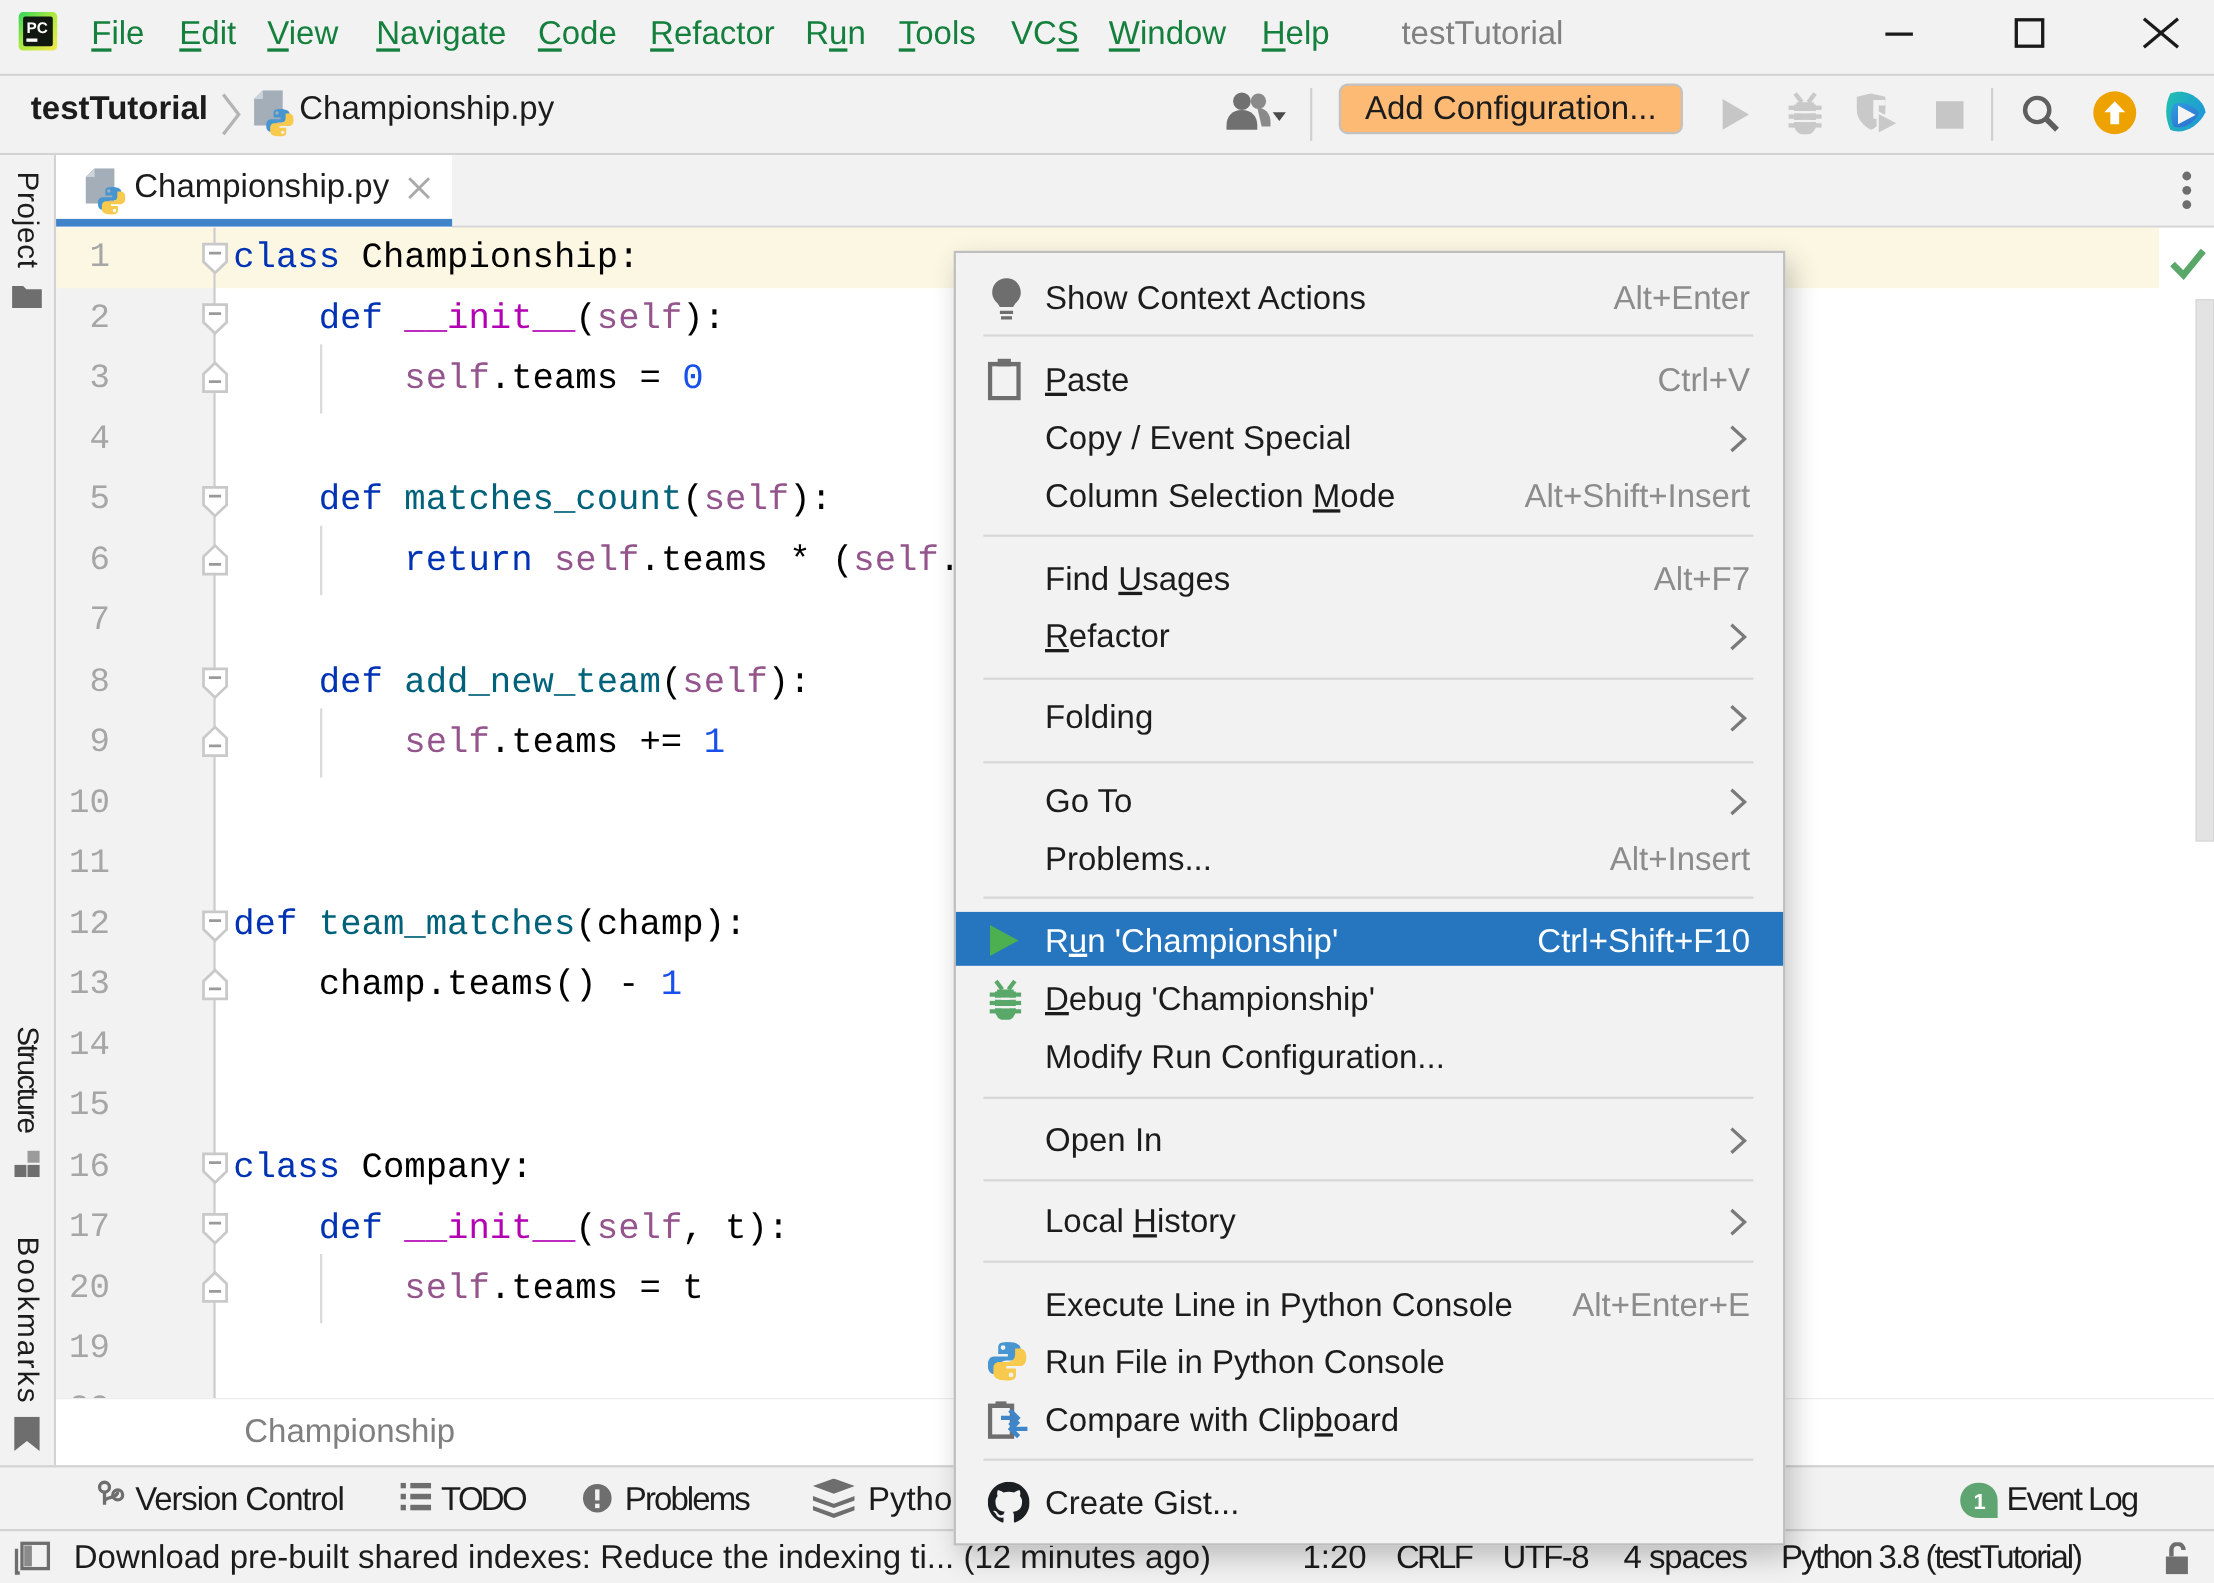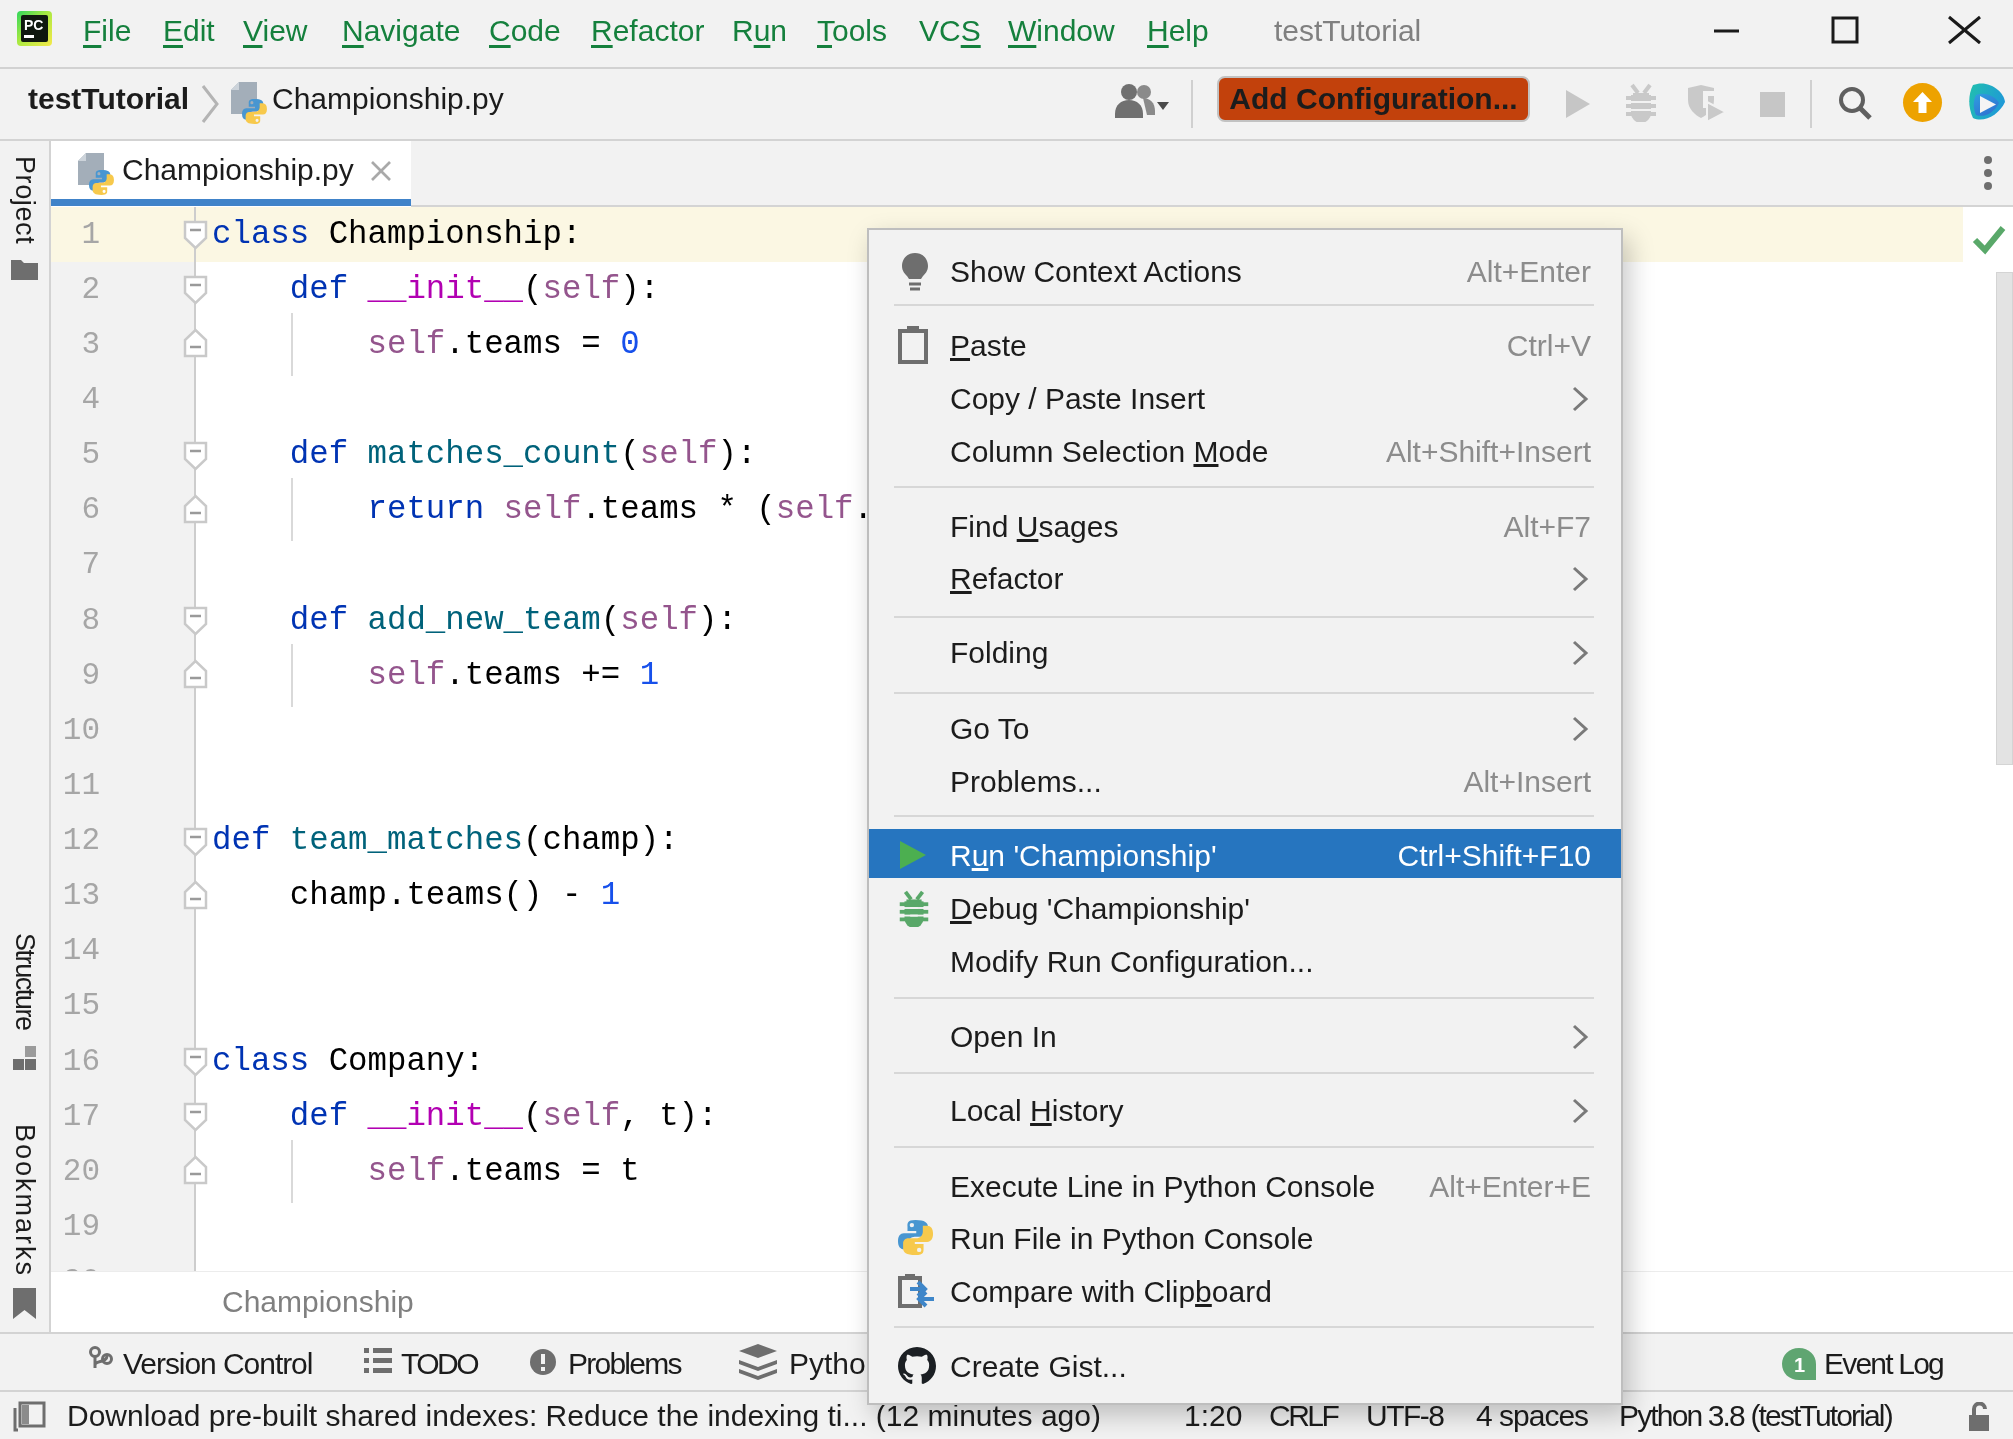--- a/index.html
+++ b/index.html
@@ -103,21 +103,21 @@
 <div class="abs" style="left:272px;top:69px;height:60px;line-height:60px;font-size:30px;color:#1c1c1c;">Championship.py</div>
 
 <svg class="abs" style="left:1113px;top:80px;" width="58" height="48" viewBox="0 0 58 48">
   <circle cx="16" cy="12" r="8" fill="#707070"></circle>
   <path d="M2 34 c0-9 6-14 14-14 s14 5 14 14 v4 H2 z" fill="#707070"></path>
   <circle cx="31" cy="12" r="7" fill="#8a8a8a"></circle>
   <path d="M30 18 c7 0 12 5 12 13 v4 h-8" fill="#8a8a8a"></path>
   <path d="M44 22 l12 0 l-6 8 z" fill="#4a4a4a"></path>
 </svg>
 <div class="abs" style="left:1191px;top:80px;width:2px;height:48px;background:#d0d0d0;"></div>
-<div class="abs" style="left:1217px;top:76px;width:313px;height:46px;background:#c2410c;border:2px solid #c2c2c2;border-radius:8px;box-sizing:border-box;font-weight:bold;">
+<div class="abs" style="left:1217px;top:76px;width:313px;height:46px;background:#fdba74;border:2px solid #c2c2c2;border-radius:8px;box-sizing:border-box;">
   <div style="text-align:center;font-size:30px;line-height:42px;color:#1c1c1c;">Add Configuration...</div>
 </div>
 <svg class="abs" style="left:1564px;top:88px;" width="28" height="32" viewBox="0 0 28 32">
   <path d="M2 2 L26 16 L2 30 Z" fill="#c6c6c6"></path>
 </svg>
 
 <svg class="abs" style="left:1625px;top:82px;" width="32" height="40" viewBox="0 0 32 40">
   <g stroke="#c9c9c9" stroke-width="4" fill="none">
     <line x1="7" y1="3" x2="13" y2="11"></line>
       <line x1="25" y1="3" x2="19" y2="11"></line>
@@ -384,21 +384,21 @@
     <div class="msc " style="top:244.5px;right:422px;">Alt+Enter</div>
     <div class="msep" style="top:304px;"></div>
     <div class="abs" style="left:898px;top:318.5px;height:53px;display:flex;align-items:center;">
       <svg width="30" height="38" viewBox="0 0 30 38">
         <rect x="2" y="5" width="26" height="31" fill="none" stroke="#6e6e6e" stroke-width="4"></rect>
         <rect x="9" y="0" width="12" height="7" fill="#6e6e6e"></rect>
       </svg>
     </div>
     <div class="mtext " style="top:318.5px;"><u>P</u>aste</div>
     <div class="msc " style="top:318.5px;right:422px;">Ctrl+V</div>
-    <div class="mtext " style="top:371.5px;">Copy / Paste Insert</div>
+    <div class="mtext " style="top:371.5px;">Copy / Event Special</div>
     <svg class="abs" style="left:1570px;top:384.5px;" width="20" height="28" viewBox="0 0 20 28">
       <polyline points="4,3 16,14 4,25" fill="none" stroke="#7a7a7a" stroke-width="3"></polyline>
     </svg>
     <div class="mtext " style="top:424.5px;">Column Selection <u>M</u>ode</div>
     <div class="msc " style="top:424.5px;right:422px;">Alt+Shift+Insert</div>
     <div class="msep" style="top:486px;"></div>
     <div class="mtext " style="top:499.5px;">Find <u>U</u>sages</div>
     <div class="msc " style="top:499.5px;right:422px;">Alt+F7</div>
     <div class="mtext " style="top:551.5px;"><u>R</u>efactor</div>
     <svg class="abs" style="left:1570px;top:564.5px;" width="20" height="28" viewBox="0 0 20 28">

